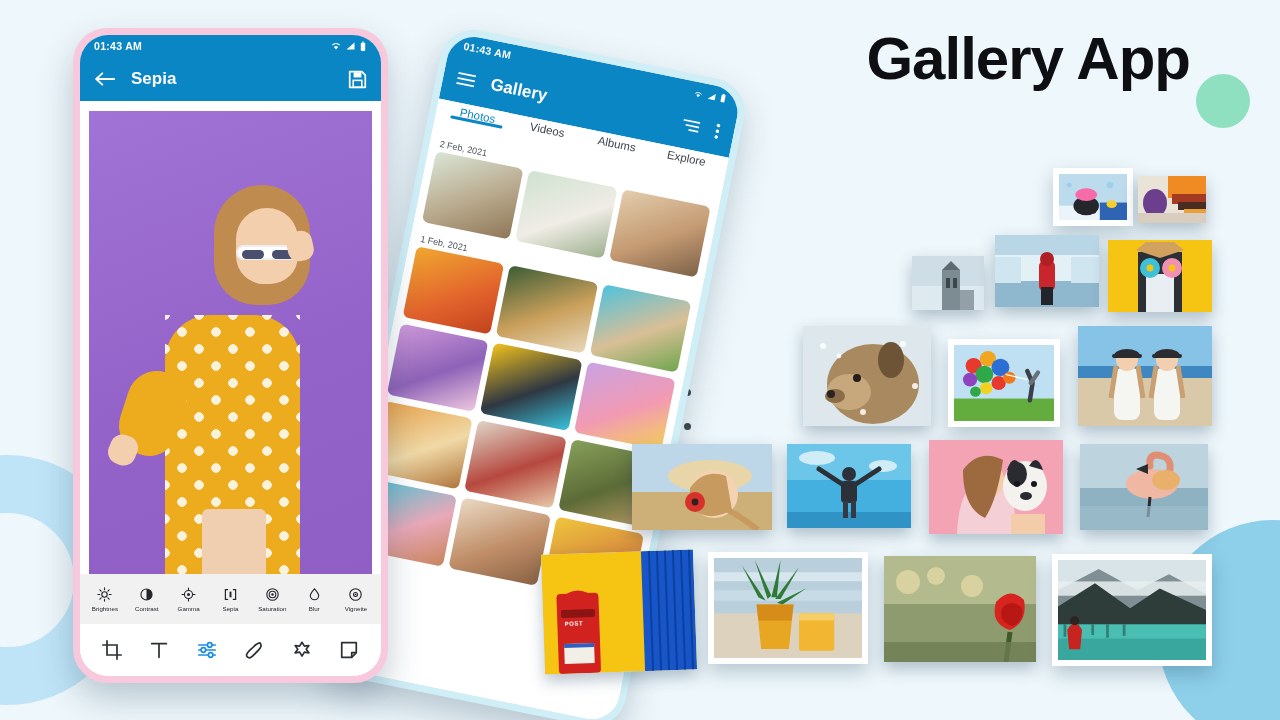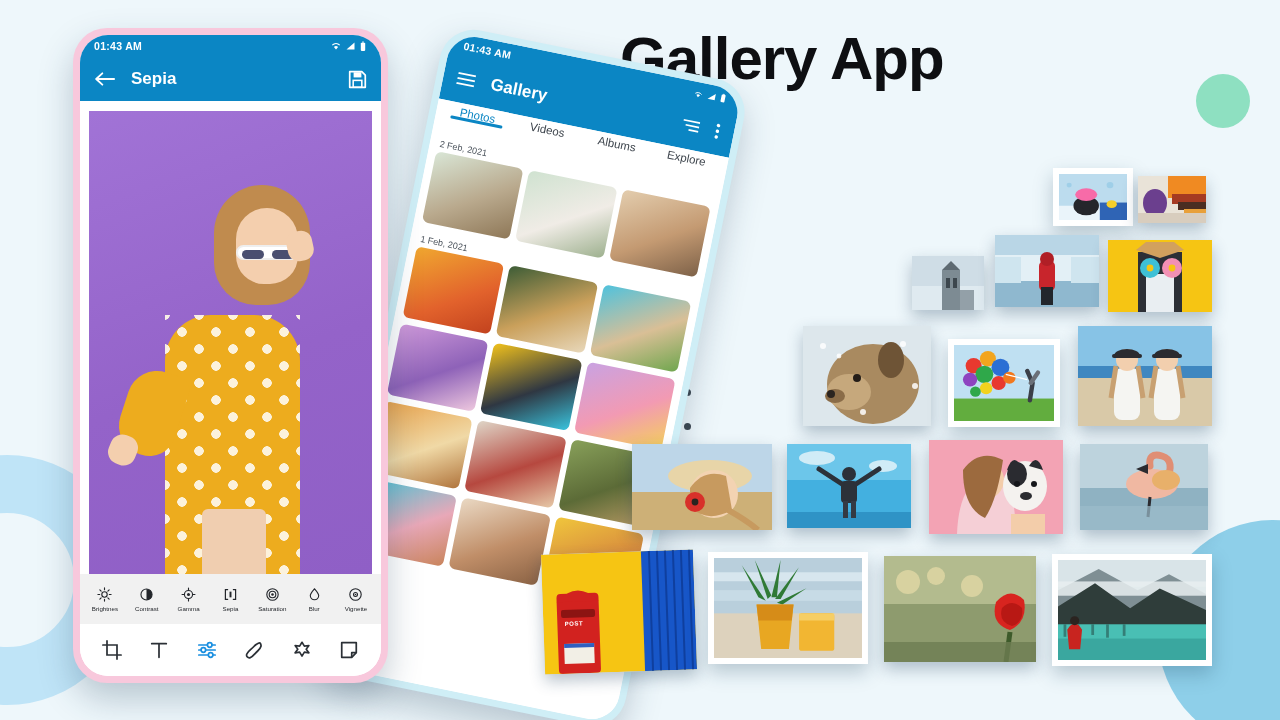--- a/index.html
+++ b/index.html
@@ -41,21 +41,21 @@
     display: grid;
     grid-template-columns: repeat(2, 1fr);
     grid-template-rows: repeat(5, 1fr);
     justify-items: center; align-items: center;
   }
   #dotgrid i { width: 7px; height: 7px; border-radius: 50%; background: #3d4750; display:block; }
 
   
   #title-block {
     position: absolute; left: 620px; top: 27px;
-    width: 570px; text-align: left;
+    width: 570px; text-align: right;
   }
   #app-title {
     font-size: 60px; font-weight: bold; color: #0e0f12;
     letter-spacing: -1px; line-height: 1.08;
   }
   #app-subtitle {
     margin-top: 12px;
     font-size: 20px; color: #5d6670; font-weight: normal;
   }
 

